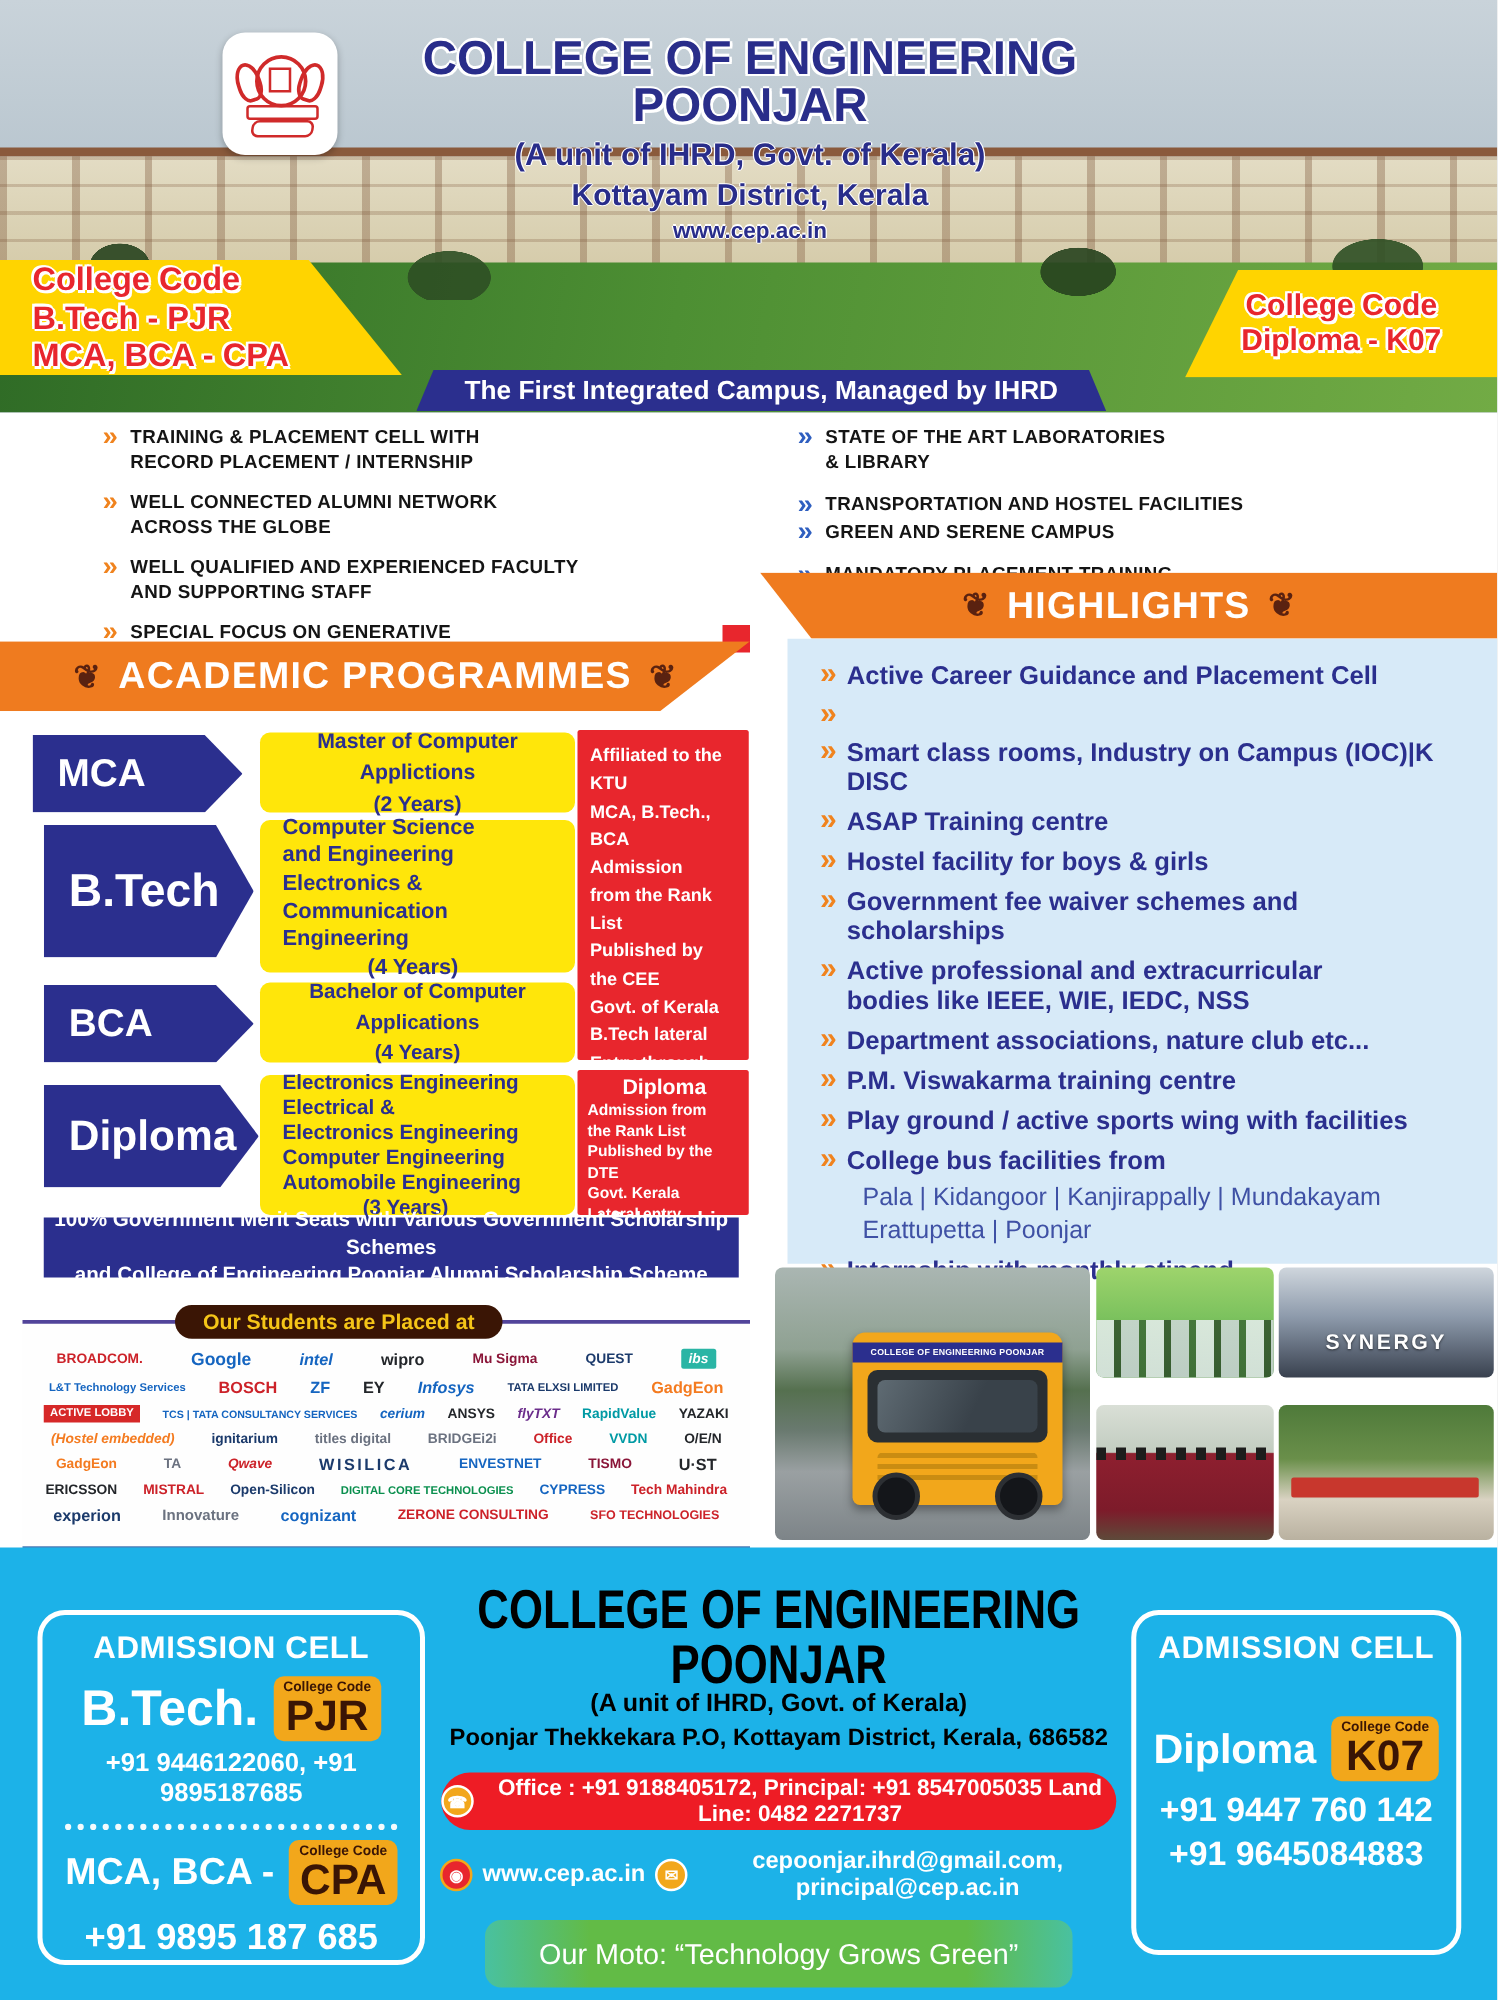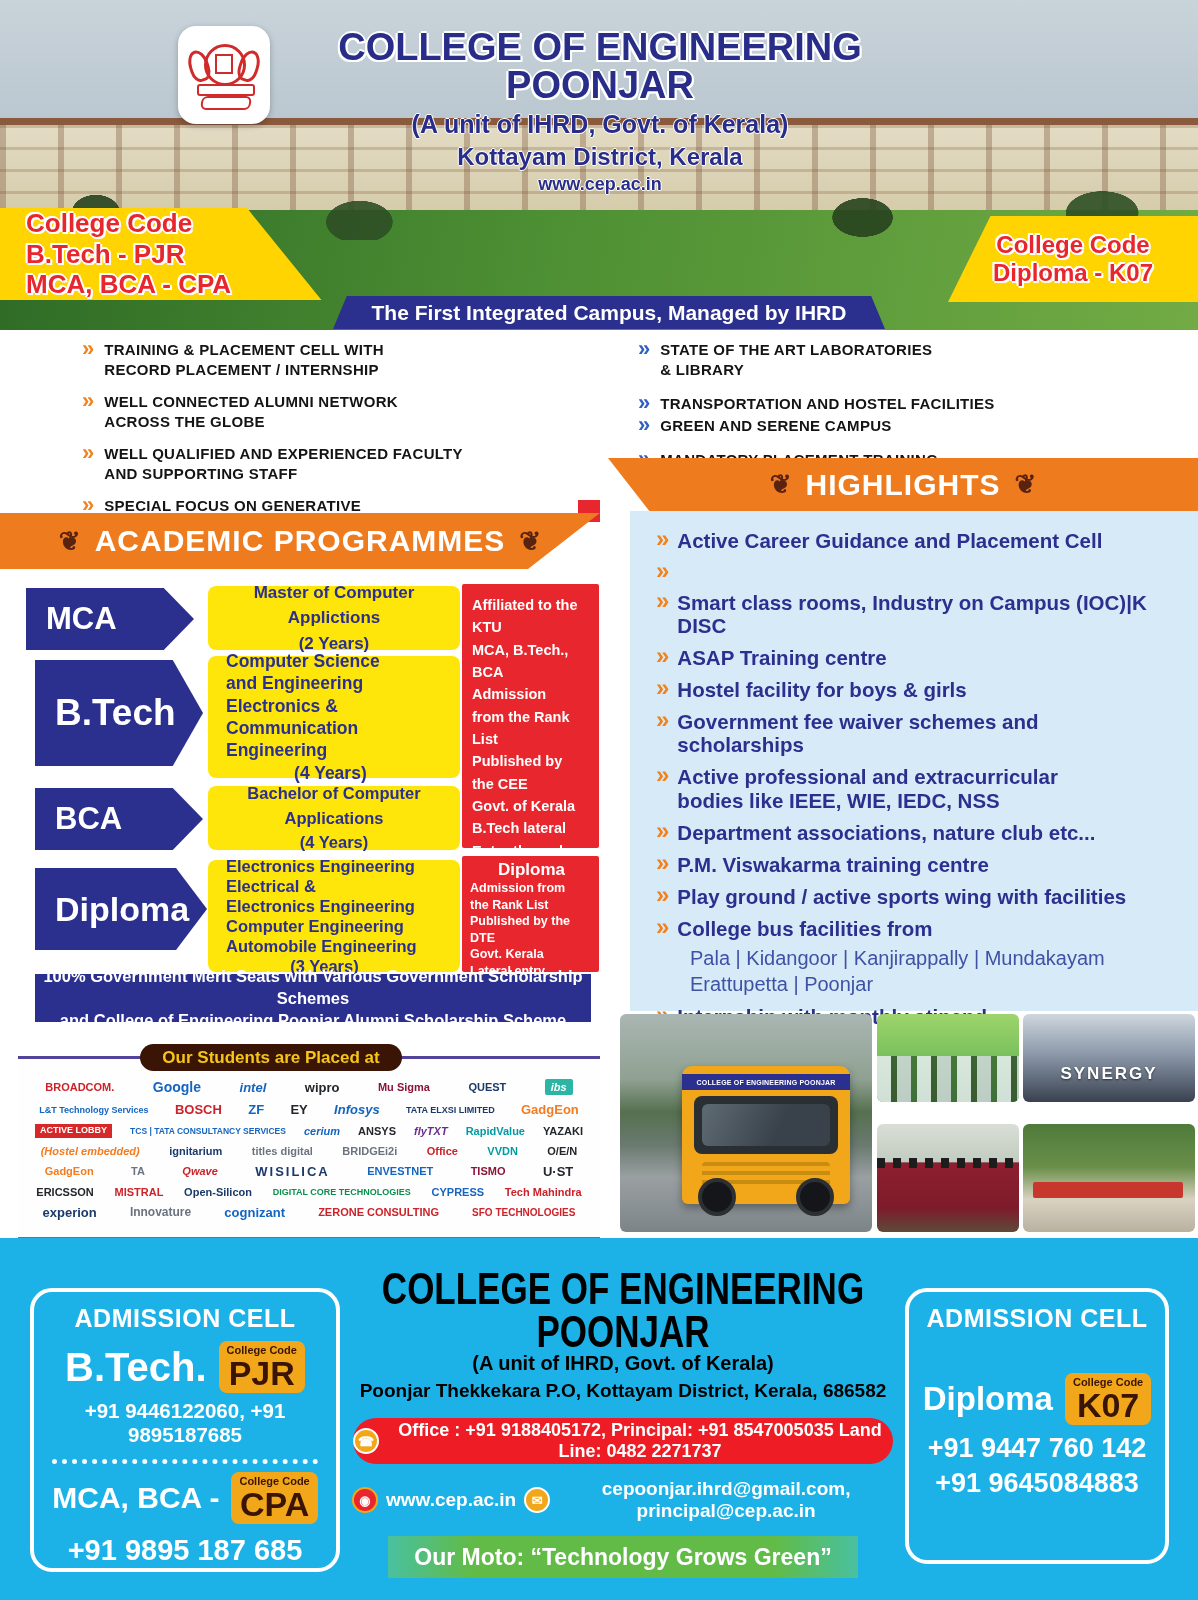--- a/index.html
+++ b/index.html
@@ -181,22 +181,22 @@
   .ftr-sub{font-size:20px;font-weight:800;margin-top:16px;}
   .ftr-addr{font-size:19px;font-weight:700;margin-top:5px;}
   .contact-pill{margin:16px auto 0 auto;width:540px;height:46px;background:#ee1c25;border-radius:23px;
     display:flex;align-items:center;justify-content:center;gap:8px;color:#fff;font-weight:800;font-size:18px;}
   .icon-circ{width:22px;height:22px;border-radius:50%;background:#f2a71b;color:#fff;
     display:inline-flex;align-items:center;justify-content:center;font-size:13px;flex:0 0 auto;
     border:2px solid #fff;box-sizing:content-box;}
   .icon-circ.red{background:#e8262d;border-color:#f2a71b;}
   .web-row{display:flex;align-items:center;justify-content:center;gap:8px;margin-top:14px;
     color:#fff;font-weight:800;font-size:19px;}
-  .motto-bar{margin:14px auto 0 auto;width:470px;height:42px;background:linear-gradient(90deg,#49c1a0,#62bb46 18%,#62bb46 82%,#49c1a0);
-    display:flex;align-items:center;justify-content:center;color:#fff;font-weight:700;font-size:23px;}
+  .motto-bar{margin:14px auto 0 auto;width:470px;height:54px;background:linear-gradient(90deg,#49c1a0,#62bb46 18%,#62bb46 82%,#49c1a0);
+    display:flex;align-items:center;justify-content:center;color:#fff;font-weight:400;font-size:23px;border-radius:13px;}
 </style>
 </head>
 <body>
 
 <div class="poster">
 
   <div class="abs hero">
     <div class="abs hero-mountain"></div>
     <div class="abs hero-buildings"></div>
     <div class="abs hero-grass"></div>

